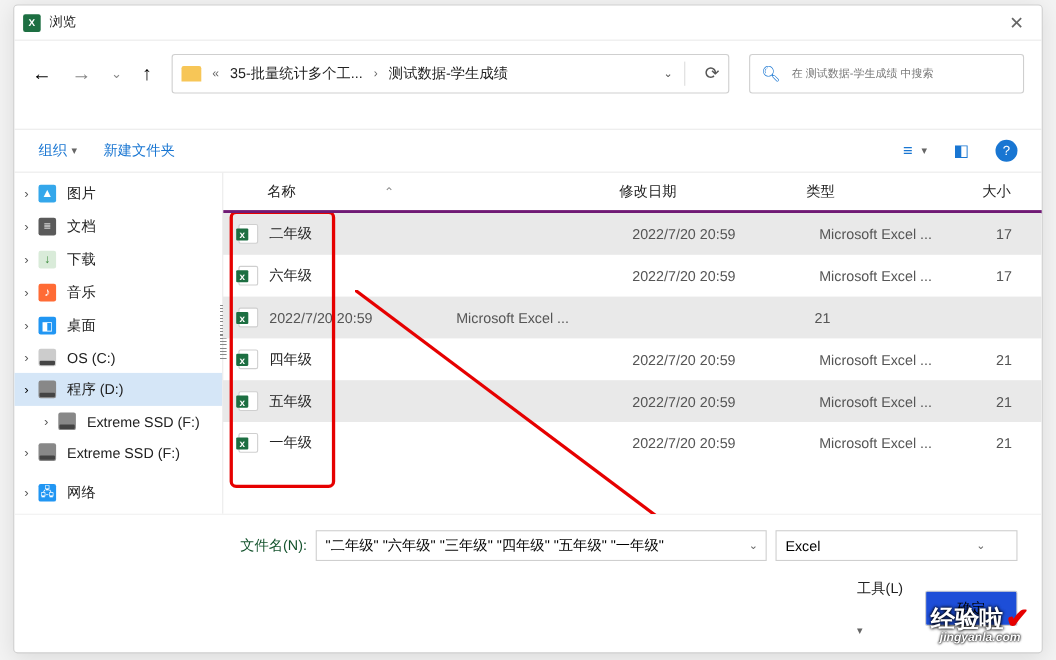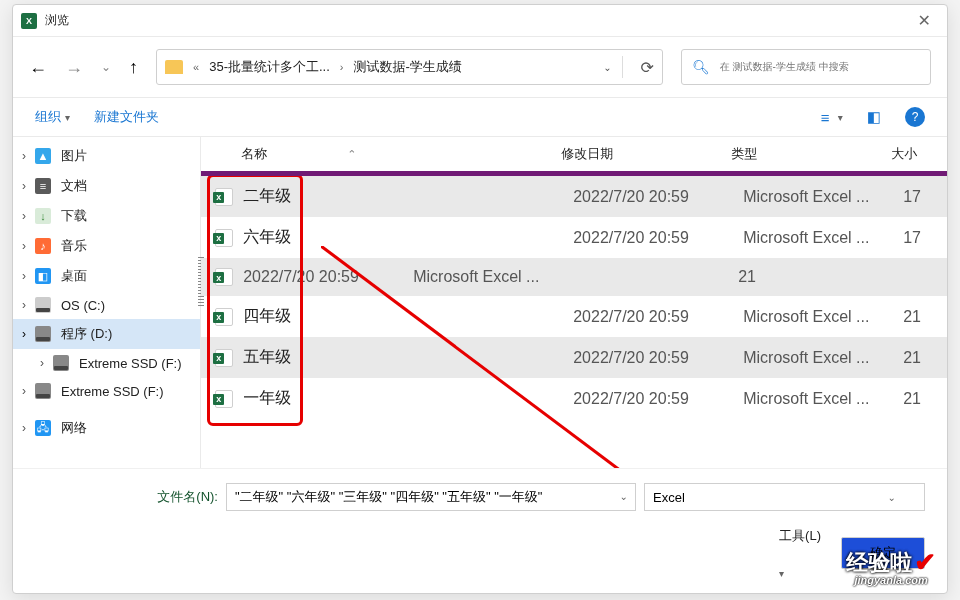--- a/index.html
+++ b/index.html
@@ -13,21 +13,21 @@
   .navbtn { color:#888; font-size:18px; }
   .navbtn.active { color:#000; }
   .pathbox { flex:1; display:flex; align-items:center; border:1px solid #cfcfcf; height:36px; padding:0 8px; gap:10px; border-radius:3px; }
   .folder-ic { width:18px; height:14px; background:#f7c657; border-radius:2px 2px 0 0; position:relative; }
   .chev { color:#666; font-size:11px; }
   .pathtxt { font-size:13px; color:#222; }
   .pathbox .ref { margin-left:auto; color:#555; }
   .searchbox { width:250px; display:flex; align-items:center; border:1px solid #cfcfcf; height:36px; padding:0 10px; gap:10px; border-radius:3px; }
   .search-ic { color:#1976d2; font-size:14px; }
   .searchbox .ph { font-size:10px; color:#777; }
-  .toolbar { height:40px; display:flex; align-items:center; padding:0 22px; gap:24px; border-top:1px solid #eaeaea; border-bottom:1px solid #eaeaea; margin-top:0; }
+  .toolbar { height:40px; display:flex; align-items:center; padding:0 22px; gap:24px; border-top:1px solid #eaeaea; border-bottom:1px solid #eaeaea; margin-top:20px; }
   .tlink { color:#1976d2; font-size:13px; display:flex; align-items:center; gap:4px; }
   .toolbar .sp { flex:1; }
   .iconbtn { color:#1976d2; font-size:15px; display:flex; align-items:center; gap:4px; }
   .help { width:20px; height:20px; border-radius:50%; background:#1976d2; color:#fff; display:flex; align-items:center; justify-content:center; font-size:12px; }
   .mainrow { flex:1; display:flex; min-height:0; }
   .sidebar { width:190px; border-right:1px solid #eaeaea; overflow-y:auto; padding-top:4px; }
   .sitem { display:flex; align-items:center; gap:10px; padding:6px 8px 6px 22px; font-size:13px; color:#222; position:relative; }
   .sitem.selected { background:#d5e6f7; }
   .sitem .ex { position:absolute; left:2px; width:18px; text-align:center; color:#555; font-size:12px; }
   .sitem.selected .ex { color:#000; }
@@ -37,42 +37,42 @@
   .ic.doc { background:#5a5a5a; color:#fff; }
   .ic.dl  { background:#d9ebd9; color:#3a8a3a; font-weight:bold; }
   .ic.mus { background:#ff6b35; color:#fff; }
   .ic.desk{ background:#2196f3; color:#fff; }
   .ic.drive{ background:#888; color:#fff; position:relative; }
   .ic.drive::after { content:""; position:absolute; width:14px; height:4px; background:#444; bottom:1px; left:1px; border-radius:1px; }
   .ic.drive.os { background:#ccc; }
   .ic.net { background:#2196f3; color:#fff; }
   .listarea { flex:1; display:flex; flex-direction:column; position:relative; }
   .grip { width:6px; background:repeating-linear-gradient(#888 0 1px, transparent 1px 3px); height:50px; position:absolute; left:-3px; top:120px; }
-  .colhdr { display:flex; padding:8px 0 8px 40px; font-size:13px; color:#222; border-bottom:5px solid #701a75; }
+  .colhdr { display:flex; padding:8px 0 8px 40px; font-size:13px; color:#222; border-bottom:3px solid #701a75; }
   .colhdr .cname { flex:0 0 320px; display:flex; align-items:center; gap:80px;}
   .colhdr .cname .sort { color:#888; font-size:11px; }
   .colhdr .cdate { flex:0 0 170px; }
   .colhdr .ctype { flex:0 0 160px; }
   .colhdr .csize { flex:1; }
   .rows { flex:1; overflow:auto; position:relative; }
-  .frow { display:flex; align-items:center; padding:10px 0 10px 14px; font-size:16px; color:#222; }
+  .frow { display:flex; align-items:center; padding:10px 0 10px 14px; font-size:13px; color:#222; }
   .frow.sel { background:#e9e9e9; }
   .fic { width:18px; height:18px; margin-right:10px; display:inline-flex; align-items:center; justify-content:center; background:#fff; border:1px solid #cfcfcf; border-radius:2px; position:relative; }
   .fic::before { content:"x"; color:#fff; font-weight:bold; font-size:9px; position:absolute; left:-3px; top:3px; width:11px; height:11px; background:#1d6f42; display:flex; align-items:center; justify-content:center; border-radius:1px; }
   .frow .fname { flex:0 0 330px; }
   .frow .fdate { flex:0 0 170px; color:#555; }
   .frow .ftype { flex:0 0 160px; color:#555; }
   .frow .fsize { flex:1; color:#555; text-align:center; padding-right:26px; }
   .redbox { position:absolute; left:6px; top:-2px; width:96px; height:252px; border:3px solid #e60000; border-radius:6px; pointer-events:none; }
   .arrow { position:absolute; left:120px; top:70px; pointer-events:none; }
   .bottom { padding:14px 22px 10px 22px; display:flex; flex-direction:column; gap:12px; border-top:1px solid #f0f0f0; }
   .fnrow { display:flex; align-items:center; gap:8px; justify-content:flex-end; }
   .fnlabel { font-size:13px; color:#14532d; }
   .fninput { border:1px solid #cfcfcf; height:28px; padding:0 28px 0 8px; font-size:13px; width:410px; position:relative; }
-  .fnsel { border:1px solid #cfcfcf; height:28px; padding:0 28px 0 8px; font-size:13px; width:281px; display:flex; align-items:center; justify-content:space-between; }
+  .fnsel { border:1px solid #cfcfcf; height:28px; padding:0 28px 0 8px; font-size:13px; width:220px; display:flex; align-items:center; justify-content:space-between; }
   .btnrow { display:flex; align-items:center; gap:12px; justify-content:flex-end; }
   .txtbtn { font-size:13px; color:#222; display:flex; align-items:flex-start; gap:4px; padding:4px 8px;flex-direction:column; }
   .pbtn { border:1px solid #cfcfcf; background:#1d4ed8; padding:6px 28px; font-size:13px; border-radius:2px; }
   .confirm-wrap { position:relative; }
   .watermark { position:absolute; right:24px; bottom:14px; text-align:center; }
   .watermark .w1 { font-size:22px; font-weight:bold; color:#fff; text-shadow:0 0 3px #000,0 0 3px #000; display:flex; align-items:center; gap:2px; }
   .watermark .chk { color:#e60000; font-size:26px; font-weight:bold; text-shadow:none; }
   .watermark .w2 { font-size:11px; font-weight:bold; font-style:italic; color:#fff; text-shadow:0 0 2px #000,0 0 2px #000; margin-top:-4px; }
   .dd { color:#666; font-size:10px; }
 </style>

